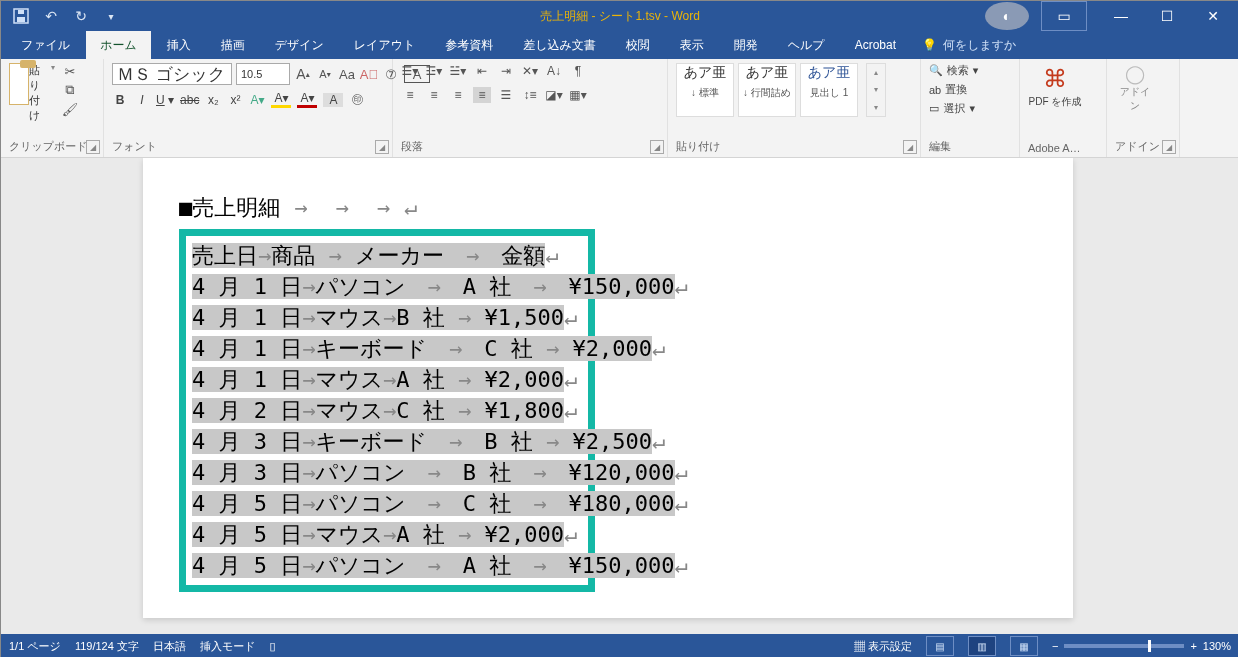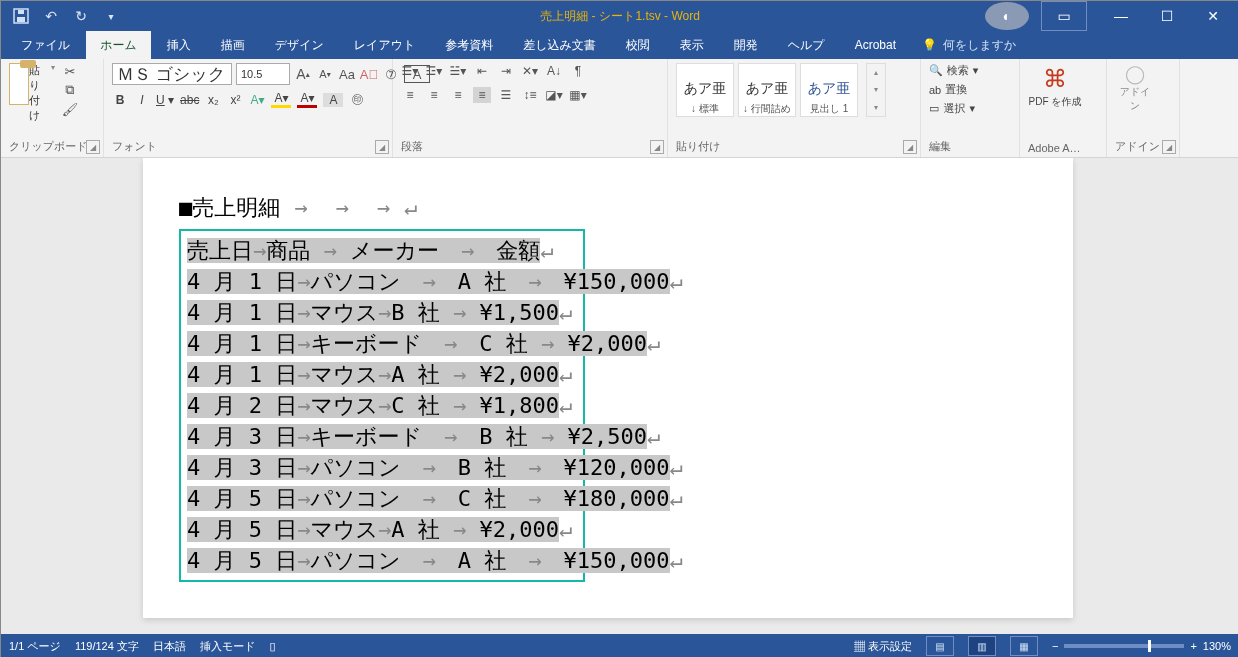--- a/index.html
+++ b/index.html
@@ -31,35 +31,35 @@
 .fontsize{width:44px;height:20px;border:1px solid #aaa;background:#fff;padding:0 4px;display:flex;align-items:center;font-size:11px}
 .btnrow{display:flex;gap:6px;align-items:center}
 .btnrow span{min-width:16px;text-align:center;color:#444}
 .abc-strike{text-decoration:line-through}
 .underlineA{border-bottom:3px solid #ffd800;padding:0 2px}
 .redA{color:#c00000;border-bottom:3px solid #c00000;padding:0 2px}
 .boxA{border:1px solid #555;padding:0 3px}
 .para .row1,.para .row2{display:flex;gap:6px;align-items:center;color:#555}
 .paraicon{width:18px;height:16px;display:flex;align-items:center;justify-content:center;font-size:12px}
 .styleboxes{display:flex;gap:4px}
-.stylebox{width:56px;height:52px;border:1px solid #ddd;background:#fff;display:flex;flex-direction:column;align-items:center;justify-content:flex-end;font-size:10px;color:#555}
+.stylebox{width:56px;height:52px;border:1px solid #ddd;background:#fff;display:flex;flex-direction:column;align-items:center;justify-content:flex-start;font-size:10px;color:#555}
 .stylebox .samp{font-size:14px;color:#333;margin-bottom:4px}
 .stylebox .samp.blue{color:#2f5496}
 .stylegal{width:18px;height:52px;border:1px solid #ddd;margin-left:2px;display:flex;flex-direction:column;justify-content:space-around;align-items:center;color:#888;font-size:8px}
 .editcol{display:flex;flex-direction:column;gap:4px;font-size:11px;color:#444}
 .editcol div{display:flex;align-items:center;gap:4px}
 .pdf{display:flex;flex-direction:column;align-items:center;width:54px;color:#444;font-size:10px;text-align:center}
 .pdf .picon{width:32px;height:32px;display:flex;align-items:center;justify-content:center;font-size:24px;color:#c43b1d}
 .addin{display:flex;flex-direction:column;align-items:center;width:40px;color:#888;font-size:10px;text-align:center}
 .doc{flex:1;background:#eaeaea;overflow:hidden;position:relative}
 .page{position:absolute;left:142px;top:0;width:930px;height:460px;background:#fff;box-shadow:0 2px 6px rgba(0,0,0,0.15)}
 .pagecontent{padding:34px 0 0 36px;font-family:"MS Gothic","MS Mincho",monospace;font-size:22px;color:#000;line-height:31px}
 .titleline{margin-bottom:6px}
 .titleline .arrow{color:#888;margin:0 14px}
-.redbox{border:2px solid #14b8a6;width:390px;padding:4px 6px}
+.redbox{border:7px solid #14b8a6;width:390px;padding:4px 6px}
 .dataline{white-space:nowrap;position:relative;height:31px}
 .hl{background:#c8c8c8}
 .ar{color:#888}
 .ret{color:#888}
 .statusbar{height:24px;background:#2a5699;color:#fff;display:flex;align-items:center;font-size:11px;padding:0 8px;gap:14px}
 .statusbar .spacer{flex:1}
 .viewbtn{width:26px;height:18px;border:1px solid #6e8ec4;display:flex;align-items:center;justify-content:center;color:#cfe0f7;font-size:10px}
 .viewbtn.active{background:#1e4380}
 .zoom{display:flex;align-items:center;gap:6px}
 .zoombar{width:120px;height:4px;background:#6e8ec4;position:relative}

